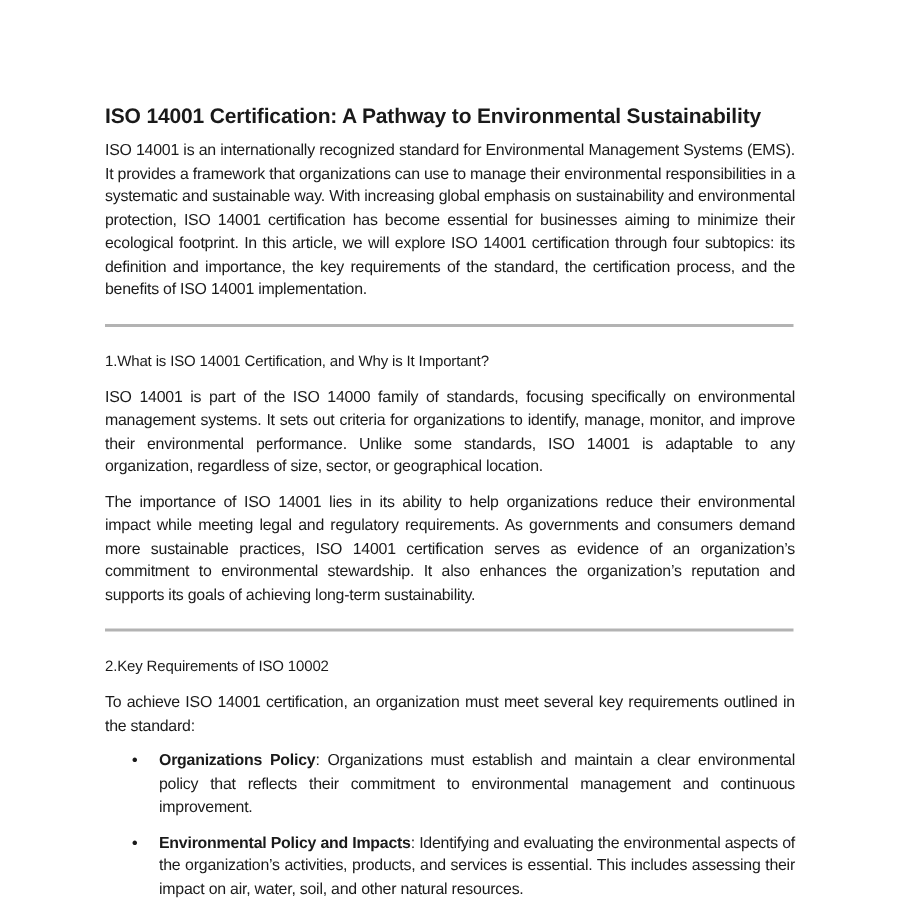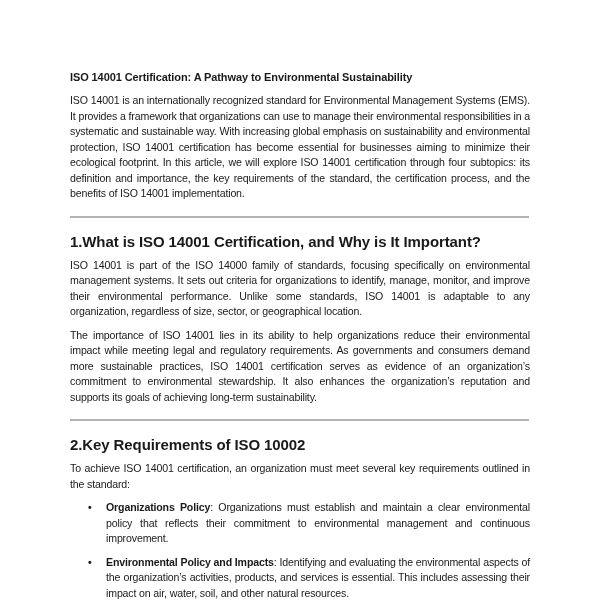--- a/index.html
+++ b/index.html
@@ -16,41 +16,41 @@
       color: #1a1a1a;
     }
     .page {
       position: absolute;
       left: 70px;
       top: 70px;
       width: 460px;
     }
     .doc-title {
       font-weight: bold;
-      font-size: 11px;
+      font-size: 14px;
       line-height: 14px;
       margin: 0 0 9px 0;
       letter-spacing: -0.1px;
     }
     .para {
       font-size: 10.6px;
       line-height: 15.5px;
       text-align: justify;
       margin: 0 0 8px 0;
       letter-spacing: -0.15px;
     }
     .divider {
       border: none;
       border-top: 2px solid #b3b3b3;
       margin: 14px 0 17px 0;
       width: 459px;
     }
     .section-heading {
-      font-weight: bold;
-      font-size: 15px;
+      font-weight: normal;
+      font-size: 10px;
       line-height: 14px;
       margin: 0 0 9px 0;
       letter-spacing: -0.1px;
     }
     .bullet-list {
       list-style: none;
       margin: 0;
       padding: 0;
     }
     .bullet-item {

